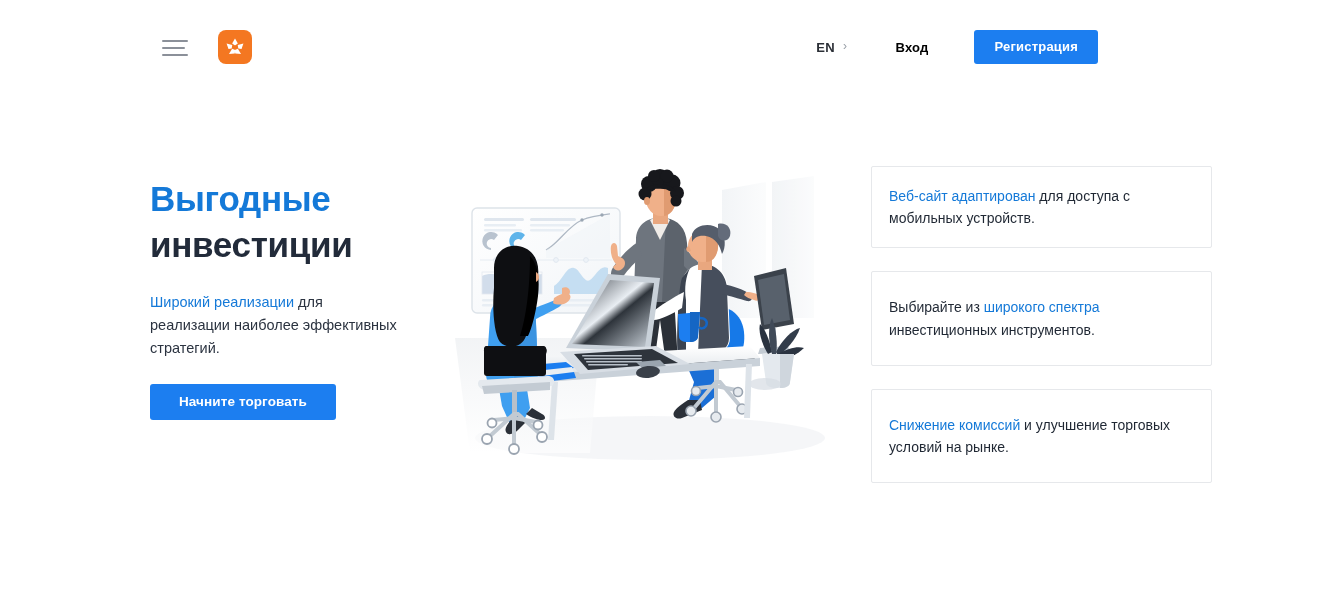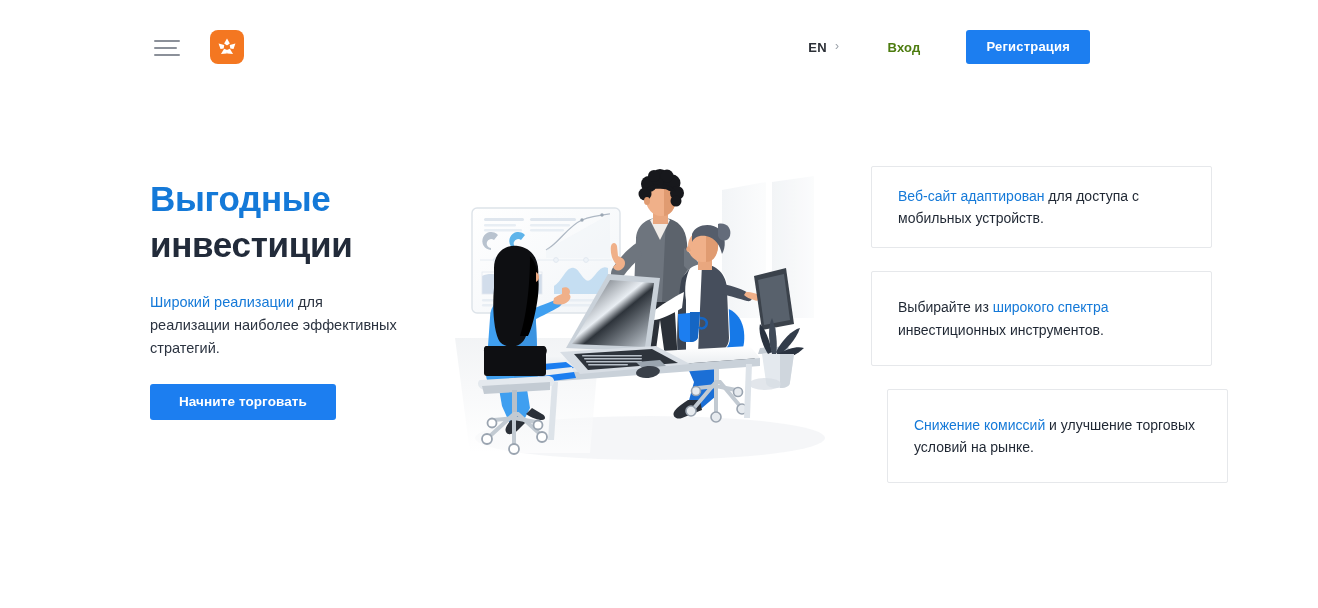--- a/index.html
+++ b/index.html
@@ -17,21 +17,21 @@
   .page {
     position: relative;
     width: 1318px;
     height: 608px;
     background: #ffffff;
   }
 
   
   .header {
     position: absolute;
-    top: 0; left: 4px;
+    top: 0; left: 12px;
     width: 1190px;
     height: 94px;
     display: flex;
     align-items: center;
   }
 
   .header-left {
     position: absolute;
     left: 150px;
     display: flex;
@@ -93,21 +93,21 @@
     font-size: 12px;
     color: #9aa0a8;
     font-weight: normal;
     line-height: 1;
     transform: translateY(-1px);
   }
 
   .login-link {
     font-size: 13px;
     font-weight: bold;
-    color: #4d7c0f;
+    color: #000000;
     text-decoration: none;
     cursor: pointer;
     margin-right: 38px;
     letter-spacing: .2px;
   }
 
   .signup-btn {
     background: #1c7ef0;
     color: #ffffff;
     border: none;
@@ -184,26 +184,26 @@
     width: 341px;
   }
 
   .card {
     border: 1px solid #e6e8eb;
     border-radius: 2px;
     background: #ffffff;
     width: 341px;
     display: flex;
     align-items: center;
-    padding: 0 26px;
+    padding: 0 17px;
   }
   .card + .card { margin-top: 23px; }
   .card-1 { height: 82px; }
   .card-2 { height: 95px; }
-  .card-3 { height: 94px; margin-left: 16px; }
+  .card-3 { height: 94px; }
 
   .card-text {
     font-size: 14px;
     line-height: 1.58;
     color: #1f2733;
   }
   .card-text .link { color: #1479d8; }
 </style>
 </head>
 <body>

